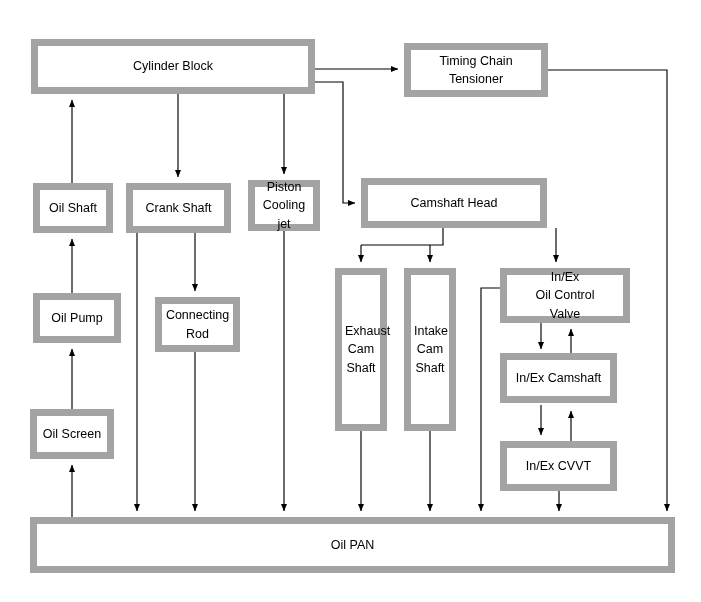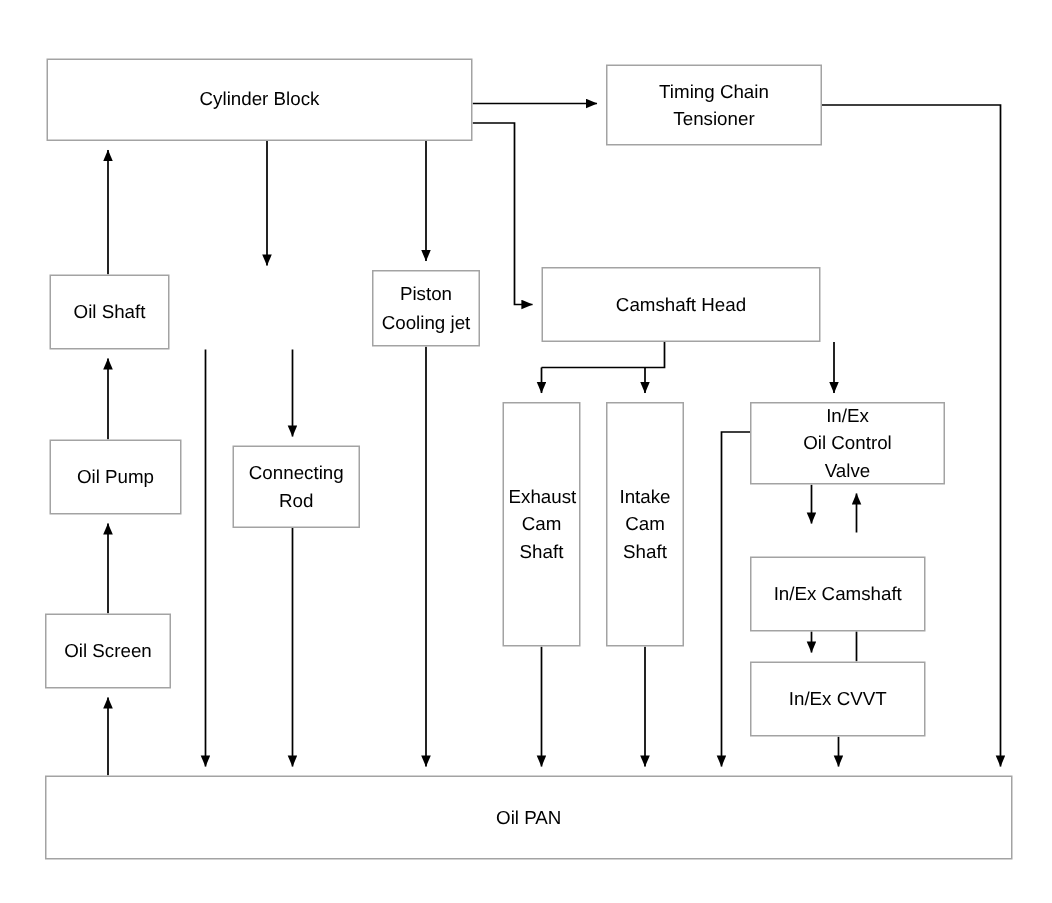--- a/index.html
+++ b/index.html
@@ -22,21 +22,21 @@
     left: 0;
     top: 0;
     width: 701px;
     height: 602px;
     pointer-events: none;
   }
   .node {
     position: absolute;
     box-sizing: border-box;
     background: #ffffff;
-    border: 1px solid #a3a3a3;
+    border: 7px solid #a3a3a3;
     display: flex;
     align-items: center;
     justify-content: flex-start;
     text-align: center;
     font-size: 12.5px;
     color: #000000;
     line-height: 1.45;
     z-index: 2;
     padding: 2px 3px;
   }
@@ -113,20 +113,23 @@
 
   <div class="node" style="left:404px;top:43px;width:144px;height:54px;">
     <span class="node-label">Timing Chain
 Tensioner</span>
   </div>
 
   <div class="node" style="left:33px;top:183px;width:80px;height:50px;">
     <span class="node-label">Oil Shaft</span>
   </div>
 
+  <div class="node" style="left:126px;top:183px;width:105px;height:50px;">
+    <span class="node-label">Crank Shaft</span>
+  </div>
 
   <div class="node" style="left:248px;top:180px;width:72px;height:51px;">
     <span class="node-label">Piston
 Cooling jet</span>
   </div>
 
   <div class="node" style="left:361px;top:178px;width:186px;height:50px;">
     <span class="node-label">Camshaft Head</span>
   </div>
 
@@ -150,21 +153,21 @@
 Cam
 Shaft</span>
   </div>
 
   <div class="node" style="left:404px;top:268px;width:52px;height:163px;">
     <span class="node-label">Intake
 Cam
 Shaft</span>
   </div>
 
-  <div class="node" style="left:500px;top:371px;width:117px;height:50px;">
+  <div class="node" style="left:500px;top:353px;width:117px;height:50px;">
     <span class="node-label">In/Ex Camshaft</span>
   </div>
 
   <div class="node" style="left:30px;top:409px;width:84px;height:50px;">
     <span class="node-label">Oil Screen</span>
   </div>
 
   <div class="node" style="left:500px;top:441px;width:117px;height:50px;">
     <span class="node-label">In/Ex CVVT</span>
   </div>

